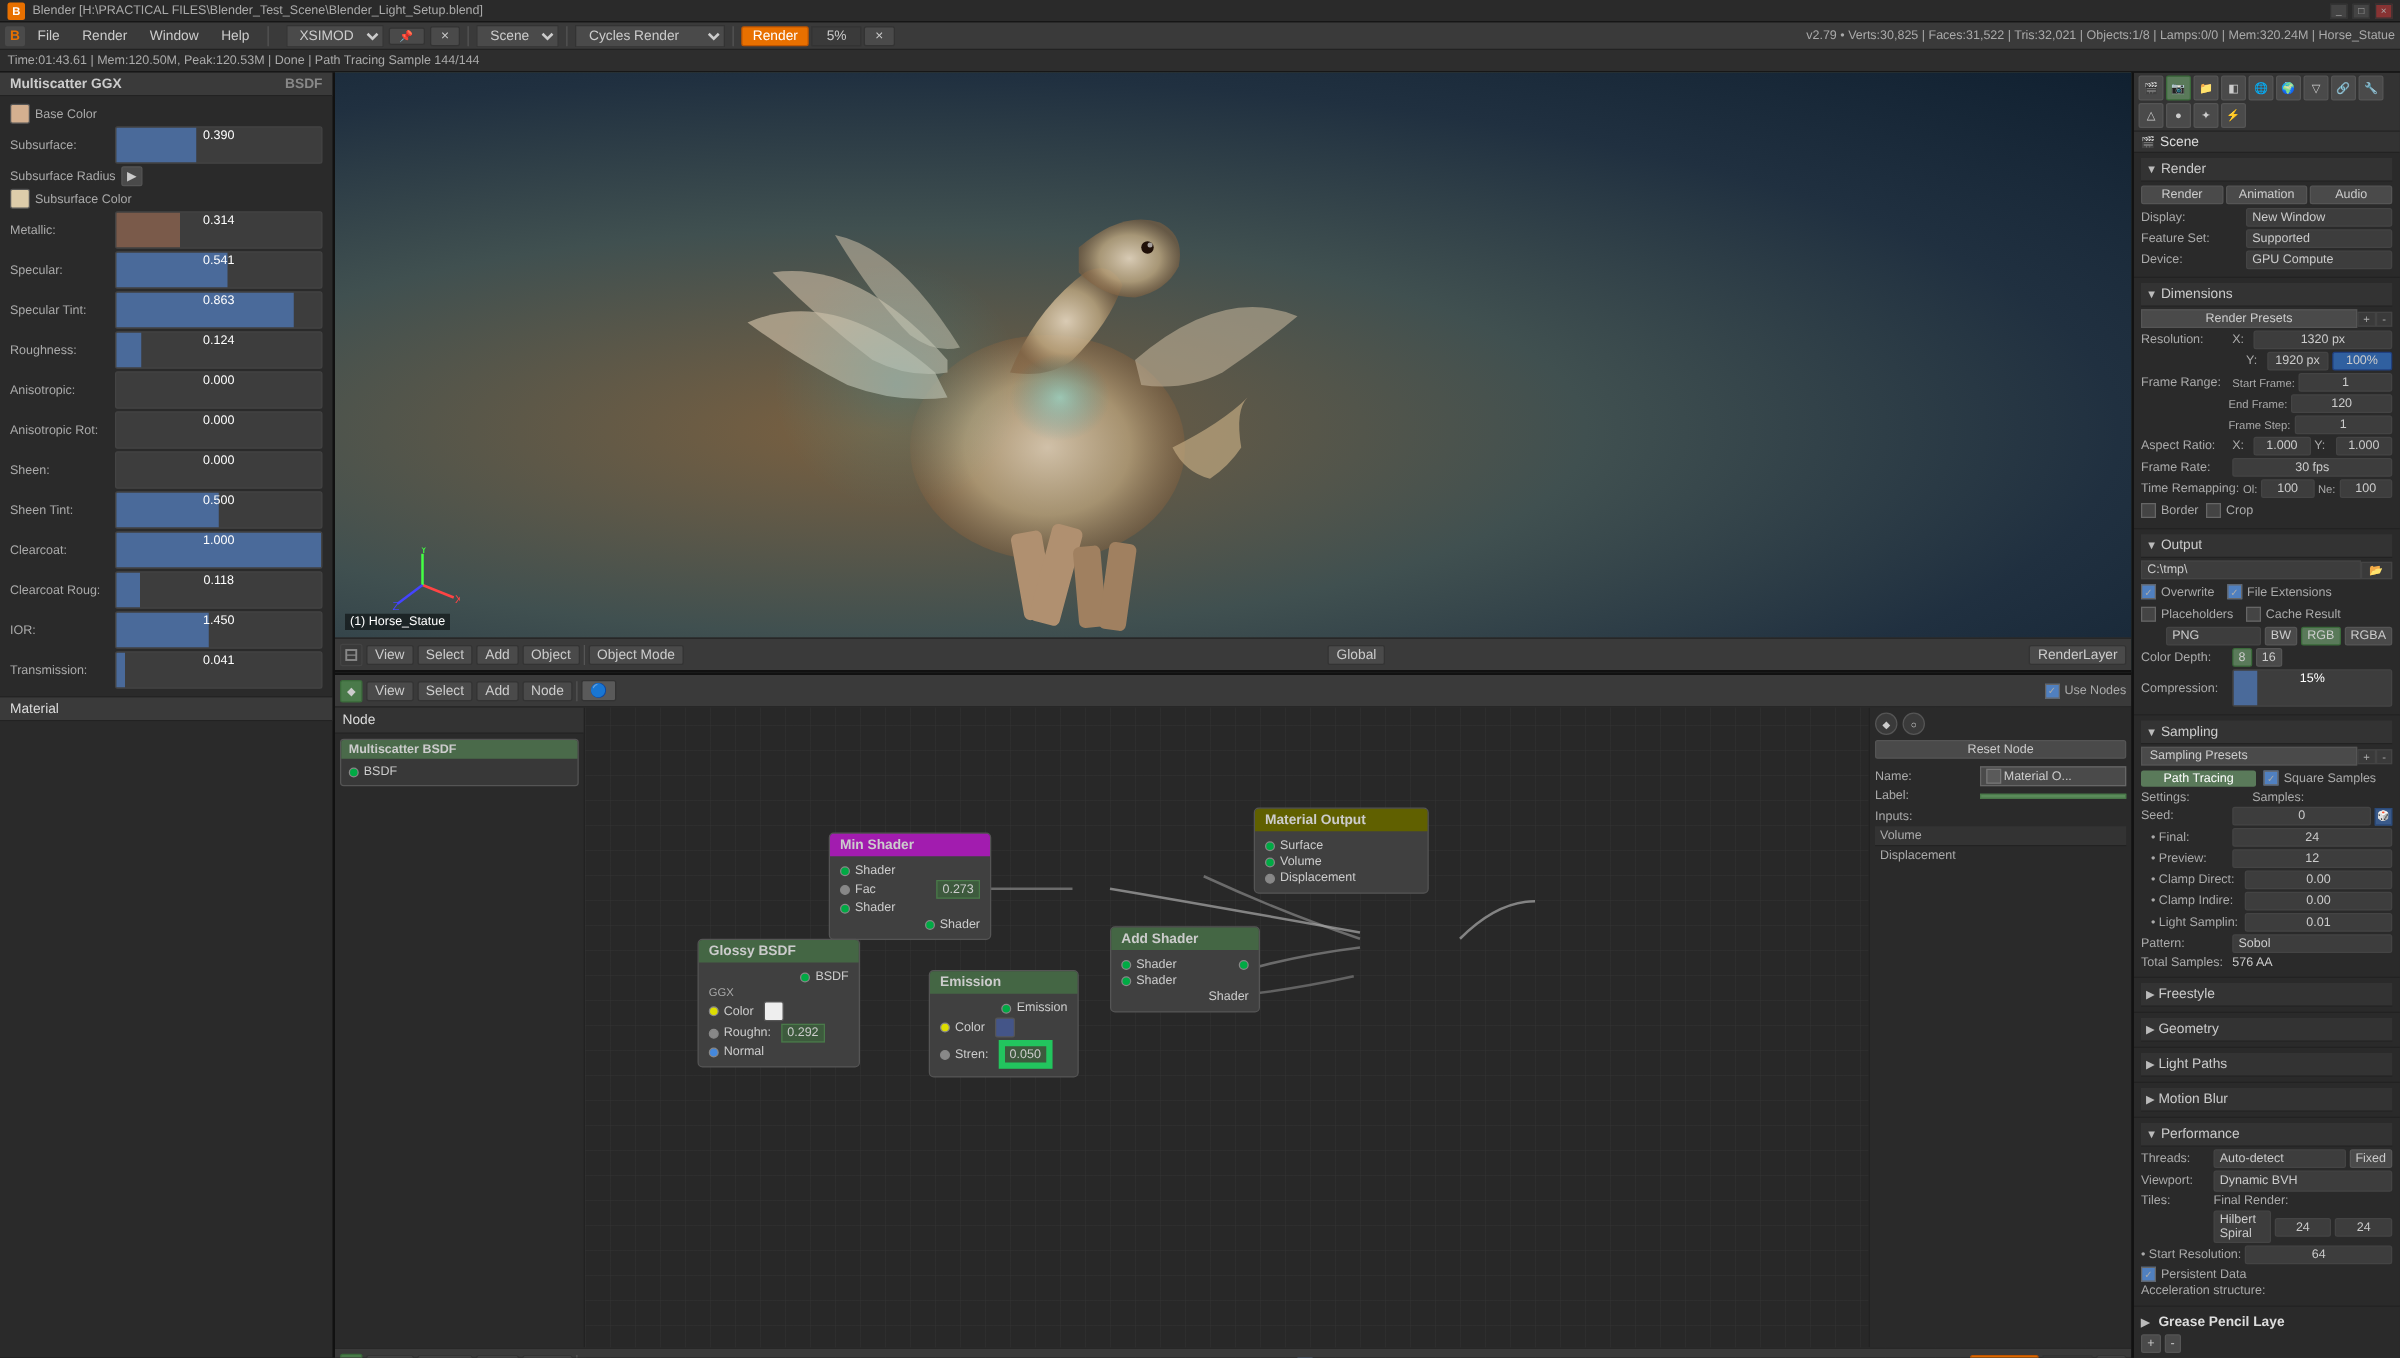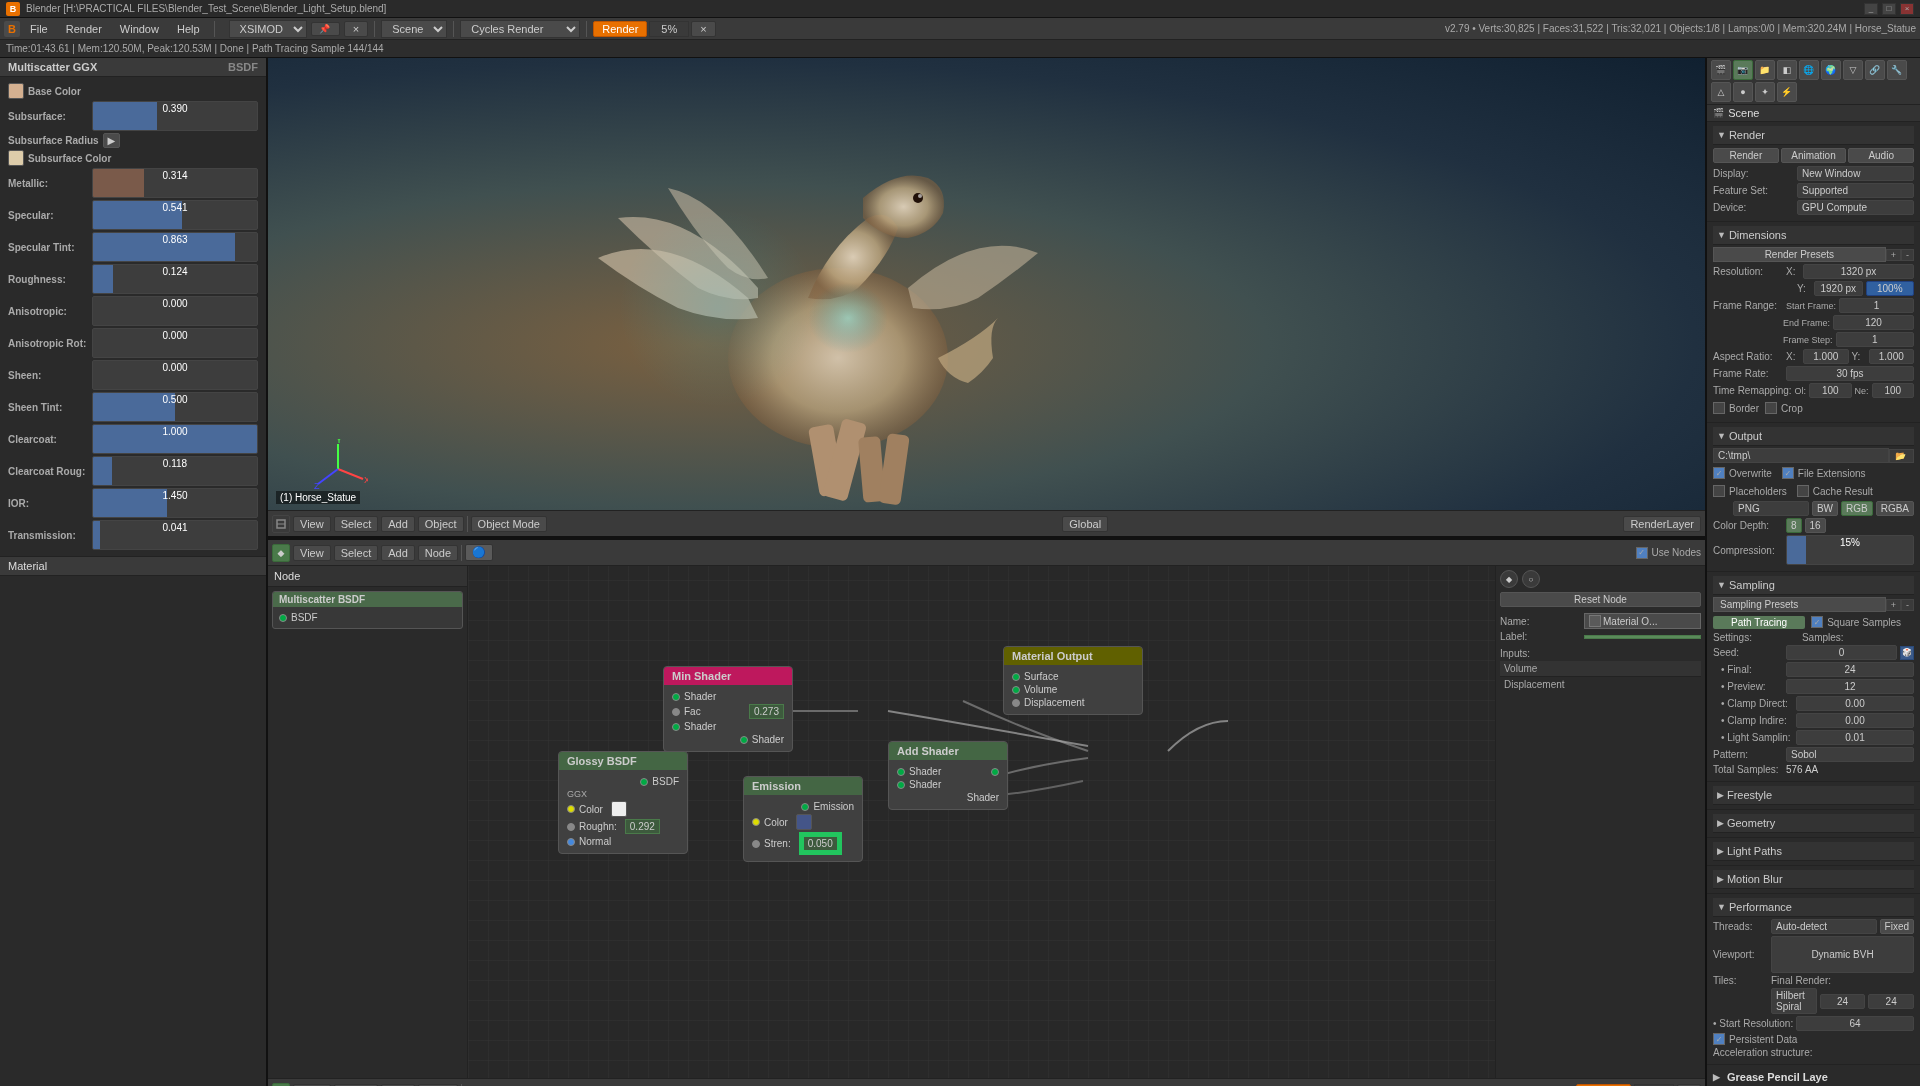--- a/index.html
+++ b/index.html
@@ -216,21 +216,21 @@
       border-radius: 4px;
       min-width: 120px;
     }
     .node-header {
       padding: 3px 8px;
       font-size: 11px;
       font-weight: bold;
       border-radius: 3px 3px 0 0;
     }
     .node-header.material-output { background: #606000; }
-    .node-header.min-shader { background: #be185d; }
+    .node-header.min-shader { background: #a21caf; }
     .node-header.glossy { background: #446644; }
     .node-body { padding: 4px 8px; font-size: 10px; }
     .node-row { display: flex; align-items: center; margin: 2px 0; gap: 4px; }
     .node-socket {
       width: 8px; height: 8px;
       border-radius: 50%;
       border: 1px solid #888;
     }
     .socket-yellow { background: #dddd00; }
     .socket-green { background: #00aa44; }
@@ -265,21 +265,20 @@
       display: flex;
       align-items: center;
       margin: 2px 0;
       gap: 4px;
     }
 
     .prop-label {
       color: #aaa;
       font-size: 10px;
       min-width: 80px;
-      font-weight: bold;
     }
 
     .color-swatch {
       width: 16px;
       height: 16px;
       border: 1px solid #555;
       border-radius: 2px;
     }
 
     
@@ -1164,21 +1163,21 @@
         <span class="tri">▼</span>
         <span>Performance</span>
       </div>
       <div style="display:flex;align-items:center;gap:3px;margin:2px 0;">
         <span style="font-size:10px;color:#aaa;min-width:55px;">Threads:</span>
         <div class="field-value" style="width:65px;text-align:left;padding:1px 4px;">Auto-detect</div>
         <button class="small-btn">Fixed</button>
       </div>
       <div style="display:flex;align-items:center;gap:3px;margin:2px 0;">
         <span style="font-size:10px;color:#aaa;min-width:55px;">Viewport:</span>
-        <div class="field-value" style="width:85px;text-align:center;padding:12px 4px;">Dynamic BVH</div>
+        <div class="field-value" style="width:85px;text-align:left;padding:2px 4px;">Dynamic BVH</div>
       </div>
       <div style="display:flex;align-items:center;gap:3px;margin:2px 0;">
         <span style="font-size:10px;color:#aaa;min-width:55px;">Tiles:</span>
         <span style="font-size:10px;color:#aaa;">Final Render:</span>
       </div>
       <div style="display:flex;align-items:center;gap:3px;margin:2px 0;">
         <span style="font-size:10px;color:#aaa;min-width:55px;"></span>
         <div class="field-value" style="width:85px;text-align:left;padding:1px 4px;">Hilbert Spiral</div>
         <div class="field-value" style="width:25px;">24</div>
         <div class="field-value" style="width:25px;">24</div>

